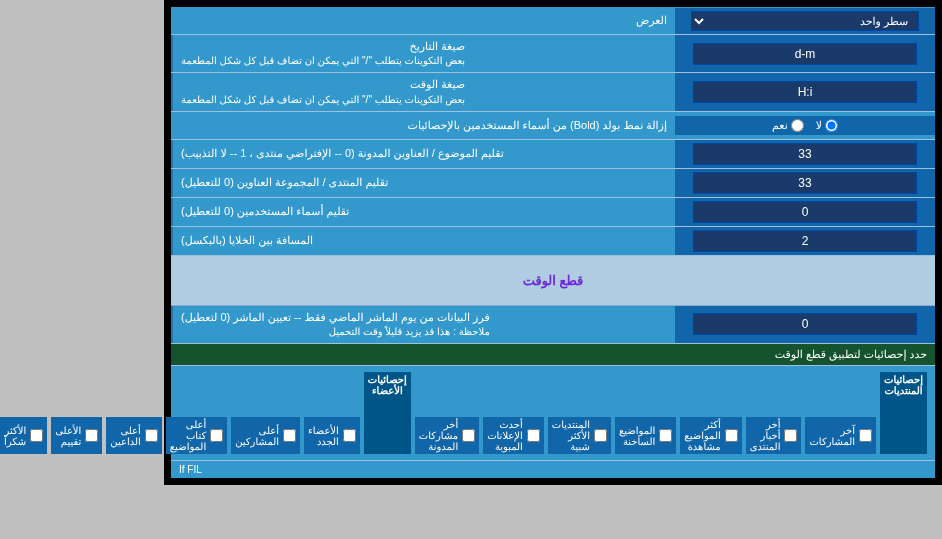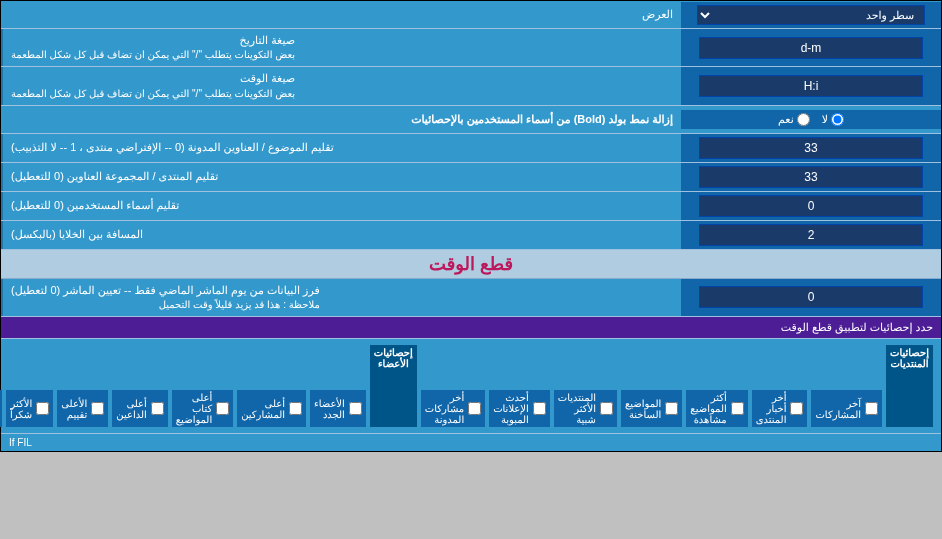--- a/index.html
+++ b/index.html
@@ -3,23 +3,23 @@
   <meta charset="utf-8">
   <style>
     * { box-sizing: border-box; margin: 0; padding: 0; }
     body {
       font-family: Arial, Tahoma, sans-serif;
       background: #c0c0c0;
       direction: rtl;
       font-size: 12px;
     }
     .main-container {
-      width: 942px;
+      width: 778px;
       background: #fff;
-      border: 1px solid #000000;
+      border: 7px solid #000000;
     }
     .row {
       display: flex;
       flex-direction: row-reverse;
       border-bottom: 1px solid #a0c0e0;
       min-height: 28px;
     }
     .row-label {
       background: #3399cc;
       color: #fff;
@@ -63,21 +63,20 @@
       background: #3399cc;
       border-bottom: 1px solid #a0c0e0;
       min-height: 28px;
     }
     .radio-label {
       color: #fff;
       padding: 4px 8px;
       flex: 1;
       text-align: right;
       font-size: 11px;
-      font-weight: bold;
     }
     .radio-options {
       width: 260px;
       min-width: 260px;
       display: flex;
       flex-direction: row;
       align-items: center;
       justify-content: center;
       gap: 12px;
       padding: 3px 6px;
@@ -160,29 +159,29 @@
       background: #1a3a6a;
       color: #fff;
       border: 1px solid #0044aa;
       padding: 2px 6px;
       font-size: 11px;
       width: 90%;
       direction: rtl;
     }
     .cutting-header {
       background: #b0cce0;
-      color: #be185d;
+      color: #6d28d9;
       font-weight: bold;
       text-align: center;
-      padding: 3px;
-      font-size: 18px;
+      padding: 17px;
+      font-size: 13px;
       border-bottom: 1px solid #88aacc;
     }
     .limit-row {
-      background: #4c1d95;
+      background: #14532d;
       color: #fff;
       font-size: 11px;
       padding: 4px 8px;
       text-align: right;
       border-bottom: 1px solid #a0c0e0;
       direction: rtl;
     }
   </style>
 </head>
 <body>

